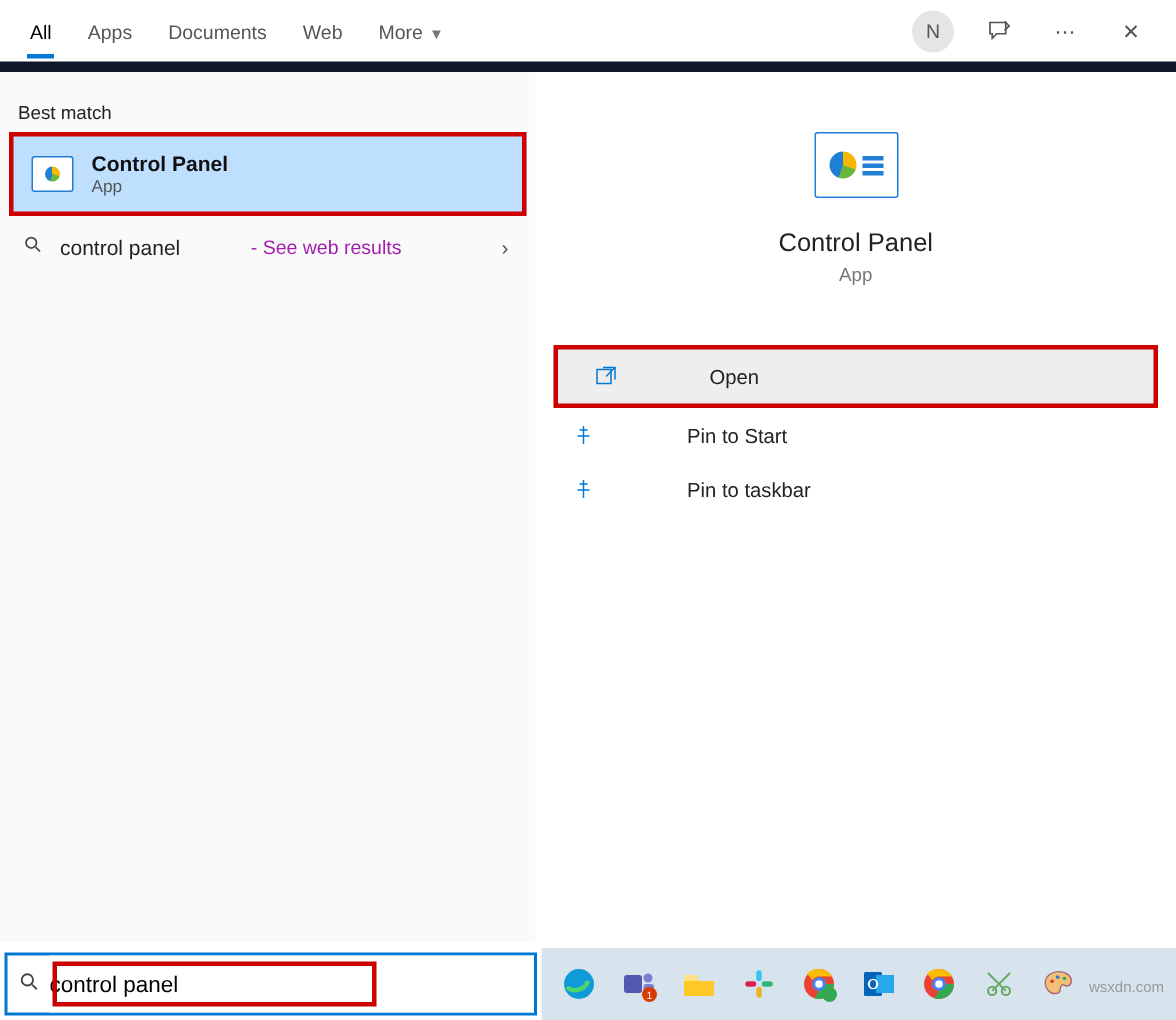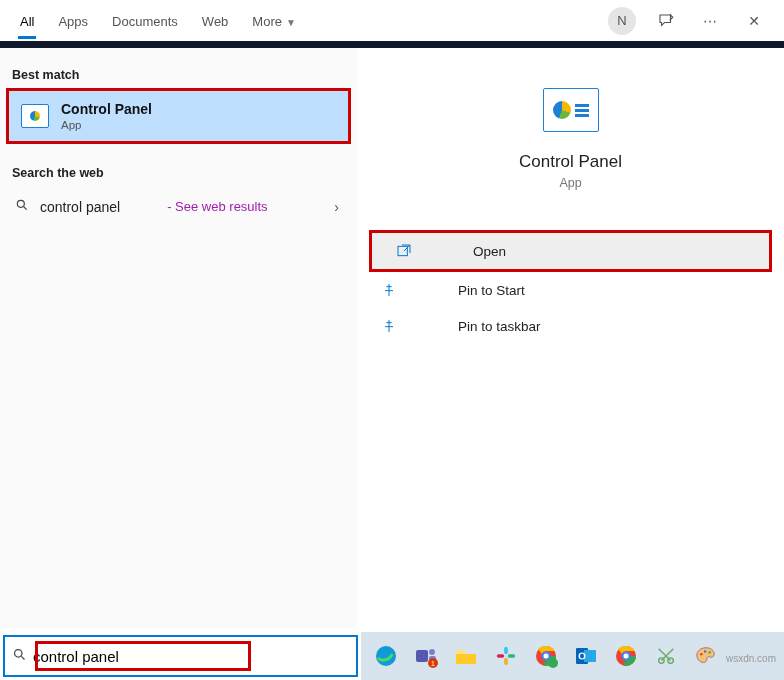--- a/index.html
+++ b/index.html
@@ -13,21 +13,21 @@
 .tab .chev { margin-left:4px; font-size:10px; color:#777; }
 .spacer { flex:1; }
 .avatar { width:28px; height:28px; border-radius:50%; background:#e5e5e5; color:#555; display:flex; align-items:center; justify-content:center; font-size:13px; margin:0 8px; }
 .headicon { width:32px; height:32px; display:flex; align-items:center; justify-content:center; color:#555; font-size:14px; margin:0 6px; cursor:pointer; }
 
 
 .main { display:flex; height:580px; }
 .left { width:357px; background:#fafafa; padding-top:12px; }
 .right { flex:1; background:#fff; padding-top:12px; }
 
-.section-label { font-size:12.5px; font-weight:700; color:#222; padding:8px 12px 6px; }
+.section-label { font-size:12.5px; font-weight:400; color:#222; padding:8px 12px 6px; }
 
 .result-row { display:flex; align-items:center; padding:10px 12px; cursor:pointer; }
 .result-row.best { background:#bfdfff; border:3px solid #c00; margin:0 6px; }
 .cp-icon-sm { width:28px; height:24px; background:#fff; border:1px solid #1e7fd4; border-radius:2px; display:flex; align-items:center; justify-content:center; margin-right:12px; }
 .cp-icon-sm .pie { width:10px; height:10px; border-radius:50%; background:conic-gradient(#f5b800 0 110deg,#68b63b 110deg 200deg,#1e7fd4 200deg 360deg); }
 .result-title { font-size:14px; font-weight:600; color:#111; }
 .result-sub { font-size:11.5px; color:#555; margin-top:2px; }
 
 .web-row { display:flex; align-items:center; padding:12px 12px; cursor:pointer; }
 .web-row .mag { width:20px; color:#444; font-size:13px; margin-right:8px; text-align:center; }
@@ -84,21 +84,20 @@
     <div class="section-label">Best match</div>
     <div class="result-row best">
       <div class="cp-icon-sm">
           <div class="pie"></div>
         </div>
       <div>
         <div class="result-title">Control Panel</div>
         <div class="result-sub">App</div>
       </div>
     </div>
-    <div class="section-label" style="margin-top:14px">Search the web</div>
     <div class="web-row">
       <div class="mag">
         <svg viewBox="0 0 24 24" width="14" height="14" fill="none" stroke="currentColor" stroke-width="2">
             <circle cx="10" cy="10" r="6"></circle>
             <line x1="15" y1="15" x2="20" y2="20"></line>
           </svg>
       </div>
       <span class="q">control panel</span>
       <span class="hint"> - See web results</span>
       <span class="arrow">›</span>

